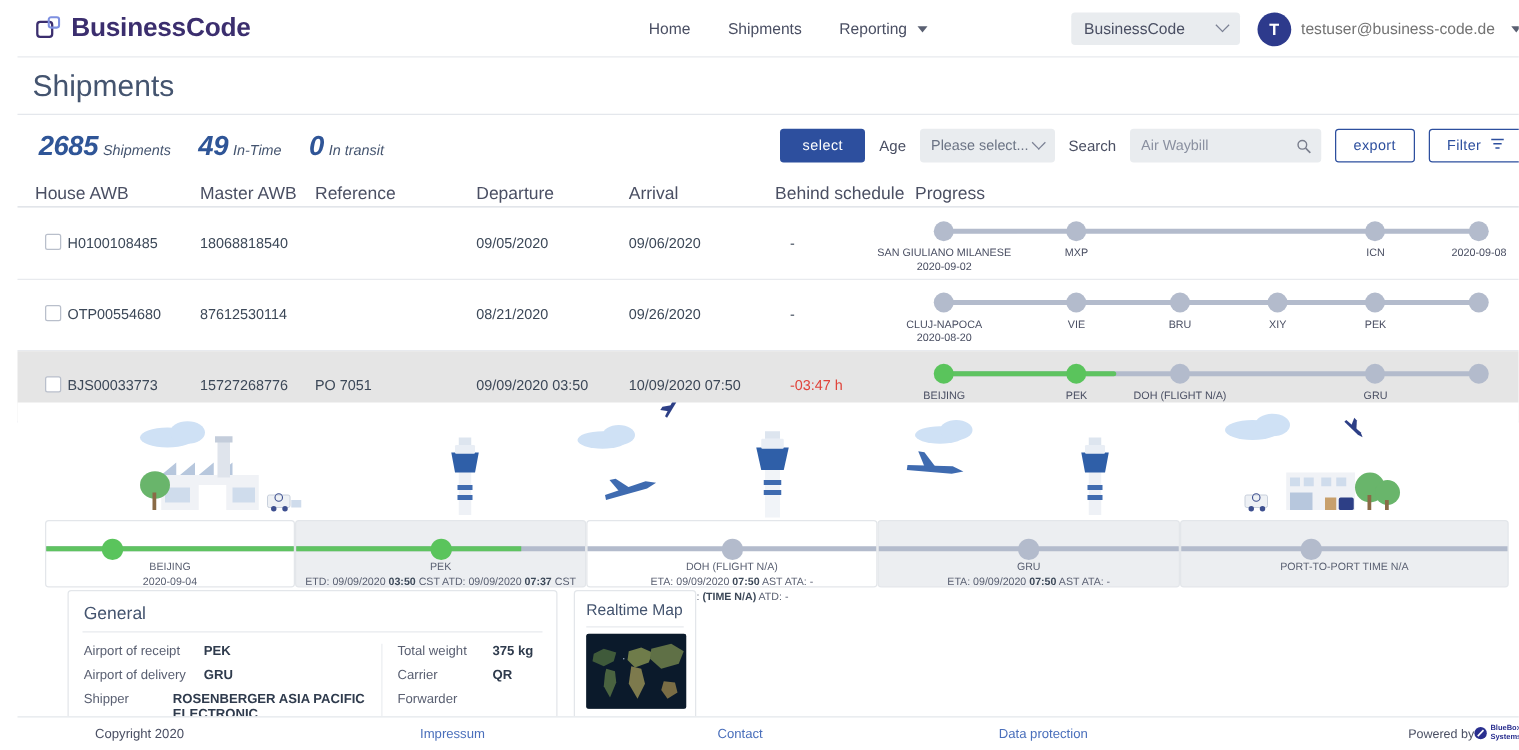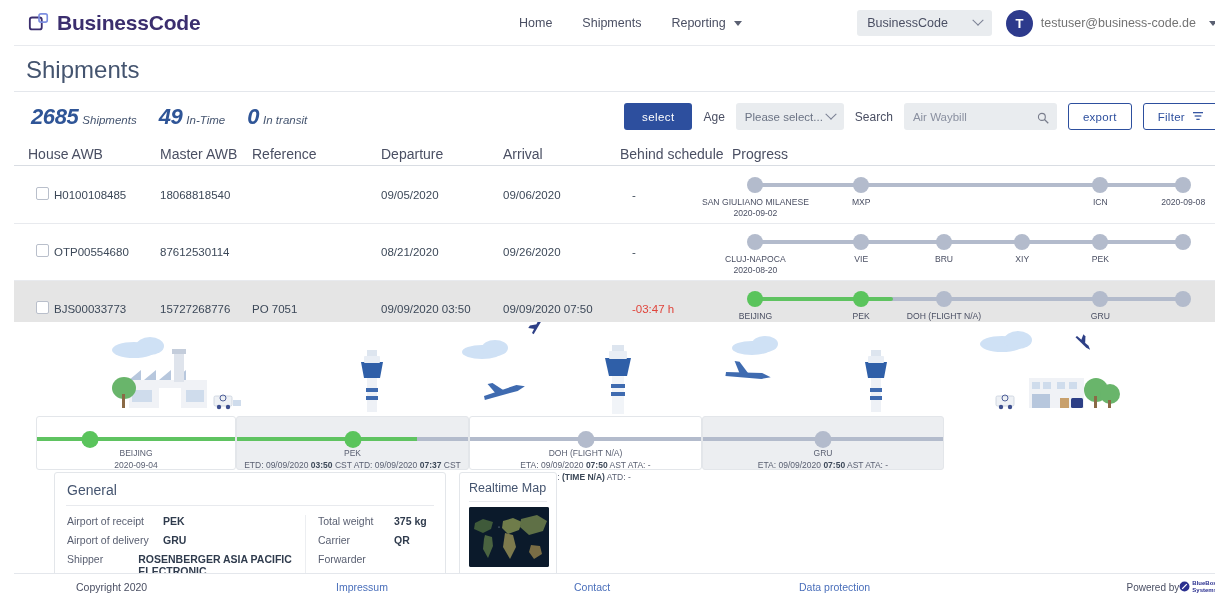--- a/index.html
+++ b/index.html
@@ -311,21 +311,21 @@
           </div>
           <div class="pdot" style="left: 97%;"></div>
         </div>
       </div>
       <div class="trow sel" style="top: 114px;">
         <div class="cbox"></div>
         <div class="cell" style="left: 40px;">BJS00033773</div>
         <div class="cell" style="left: 146px;">15727268776</div>
         <div class="cell" style="left: 238px;">PO 7051</div>
         <div class="cell" style="left: 367px;">09/09/2020 03:50</div>
-        <div class="cell" style="left: 489px;">09/09/2020 07:50</div>
+        <div class="cell" style="left: 489px;">10/09/2020 07:50</div>
         <div class="cell late" style="left: 618px;">-03:47 h</div>
         <div class="prog" style="left: 723px; width: 460px;">
           <div class="ptrack" style="left: 4%; width: 93%;"></div>
           <div class="ptrack green" style="left: 4%; width: 30%;"></div>
           <div class="pdot green" style="left: 4%;"></div>
           <div class="plabel" style="left: 4%;">
             <div>BEIJING</div>
             <div>2020-09-04</div>
           </div>
           <div class="pdot green" style="left: 27%;"></div>
@@ -482,20 +482,27 @@
             <div><span>ETA: 09/09/2020 </span><b>07:50</b><span> AST ATA: -</span></div>
             <div><span>ETD:  </span><b>(TIME N/A)</b><span>        ATD: -</span></div>
           </div>
         </div>
         <div class="seg shade" style="width: 242px;">
           <div class="seg-line"></div>
           <div class="seg-dot" style="left: 50%;"></div>
           <div class="seg-cap">
             <div>GRU</div>
             <div><span>ETA: 09/09/2020 </span><b>07:50</b><span> AST ATA: -</span></div>
+          </div>
+        </div>
+        <div class="seg shade" style="width: 263px;">
+          <div class="seg-line"></div>
+          <div class="seg-dot" style="left: 40%;"></div>
+          <div class="seg-cap">
+            <div>PORT-TO-PORT TIME N/A</div>
           </div>
         </div>
       </div>
   </div>
 
   <div class="cards">
     <div class="card card-general">
       <div class="card-h">General</div>
       <div class="card-rule"></div>
       <div class="gen-body">

